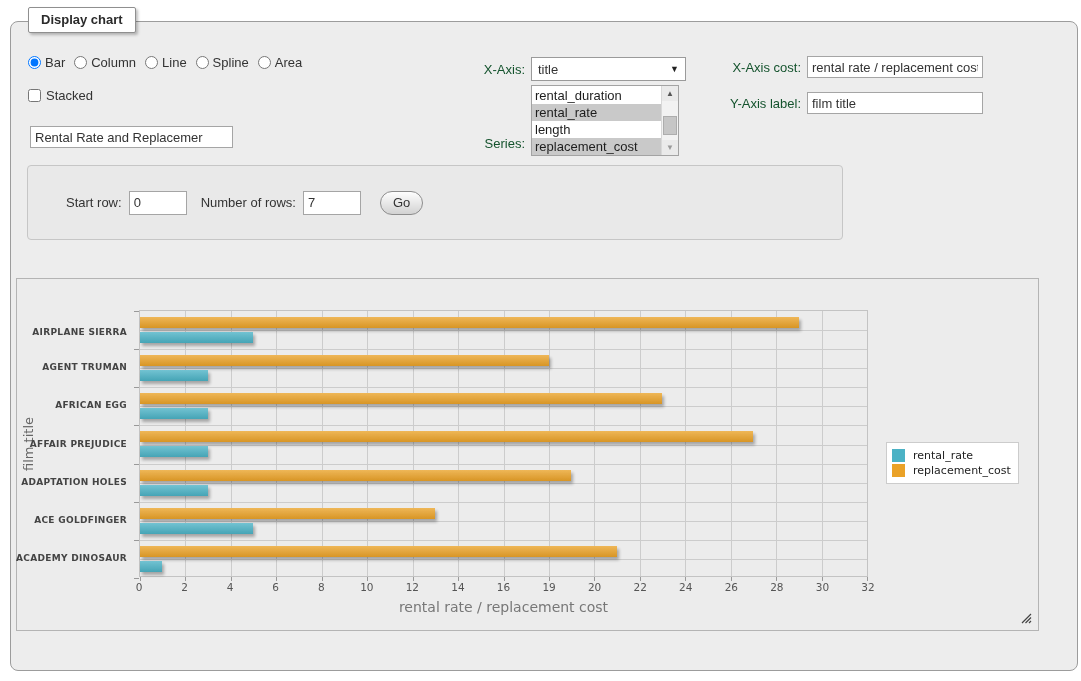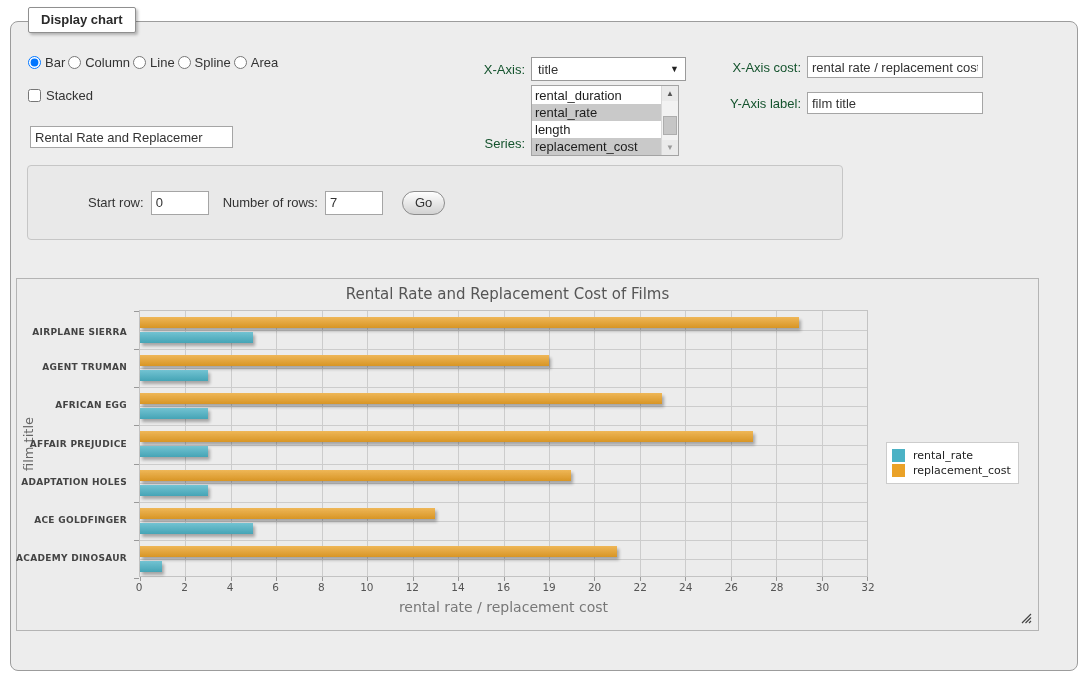--- a/index.html
+++ b/index.html
@@ -14,21 +14,21 @@
     position:absolute; left:10px; top:21px; width:1068px; height:650px;
     background:#ededed; border:1px solid #9c9c9c; border-radius:8px;
   }
   .fieldset-legend {
     position:absolute; left:28px; top:7px; z-index:5;
     background:#fff; border:1px solid #8f8f8f; border-radius:2px;
     padding:4px 12px 5px 12px; font-weight:bold; font-size:13px; color:#2b2b2b;
     box-shadow:2px 2px 3px rgba(0,0,0,.25);
   }
   
-  .radio-row { position:absolute; left:28px; top:55px; display:flex; align-items:center; gap:3px; }
+  .radio-row { position:absolute; left:28px; top:55px; display:flex; align-items:center; gap:9px; }
   .radio-item { display:inline-flex; align-items:center; gap:4px; }
   .radio-item input { margin:0; }
   .check-row { position:absolute; left:28px; top:88px; display:flex; align-items:center; gap:5px; }
   input[type=text] {
     border:1px solid #a5a5a5; background:#fff; height:22px; font-size:13px;
     font-family:"Liberation Sans",sans-serif; color:#333; padding:0 4px;
   }
   .title-input { position:absolute; left:30px; top:126px; width:203px; }
   .field-label { position:absolute; text-align:right; color:#14532d; }
   #xaxis-label-txt  { left:430px; top:62px;  width:95px; }
@@ -52,21 +52,21 @@
   .scrollbar { position:absolute; top:0; right:0; bottom:0; width:17px; background:#f2f2f2; border-left:1px solid #d8d8d8; }
   .sb-btn { position:absolute; left:0; right:0; height:15px; display:flex; align-items:center; justify-content:center; font-size:8px; color:#555; background:#eaeaea; }
   .sb-up { top:0; } .sb-down { bottom:0; color:#9a9a9a; }
   .sb-thumb { position:absolute; left:1px; right:1px; top:30px; height:19px; background:#c6c6c6; border:1px solid #adadad; }
   #xlabel-input { position:absolute; left:807px; top:56px;  width:176px; }
   #ylabel-input { position:absolute; left:807px; top:92px;  width:176px; }
   
   .rows-panel {
     position:absolute; left:27px; top:165px; width:816px; height:75px;
     background:#e9e9e9; border:1px solid #c6c6c6; border-radius:4px;
-    display:flex; align-items:center; padding-left:60px;
+    display:flex; align-items:center; padding-left:38px;
   }
   .rows-panel input[type=text] { width:58px; height:24px; }
   .rows-panel label { margin-right:7px; }
   .rows-panel .gap { width:14px; }
   .go-button {
     margin-left:19px; padding:3px 12px 4px 12px; font-size:13px; color:#333;
     font-family:"Liberation Sans",sans-serif;
     border:1px solid #8d8d8d; border-radius:12px;
     background:linear-gradient(#fefefe,#d2d2d2); cursor:pointer;
   }
@@ -176,21 +176,20 @@
     <label>Start row:</label>
     <input type="text" value="0" style="">
     <span class="gap"></span>
     <label>Number of rows:</label>
     <input type="text" value="7" style="">
     <button class="go-button">Go</button>
   </div>
 
   <div class="chart-container">
     <div class="chart-inner">
-      <div class="chart-title">Rental Rate and Replacement Cost of Films</div>
       <div class="yaxis-title">film title</div>
       <div class="ylabels" id="ylabels">
           <div class="ylabel" style="top: 22px;">AIRPLANE SIERRA</div>
           <div class="ylabel" style="top: 57.2143px;">AGENT TRUMAN</div>
           <div class="ylabel" style="top: 95.3571px;">AFRICAN EGG</div>
           <div class="ylabel" style="top: 133.5px;">AFFAIR PREJUDICE</div>
           <div class="ylabel" style="top: 171.643px;">ADAPTATION HOLES</div>
           <div class="ylabel" style="top: 209.786px; text-align: right;">ACE GOLDFINGER</div>
           <div class="ylabel" style="top: 247.929px;">ACADEMY DINOSAUR</div>
         </div>

